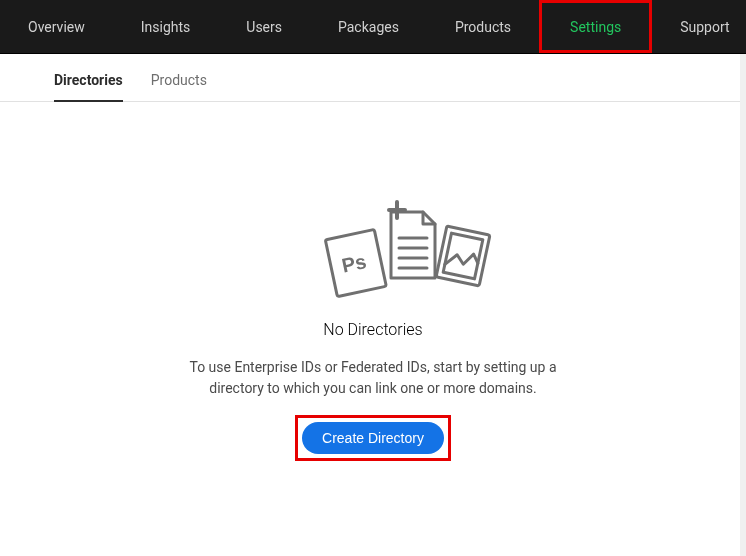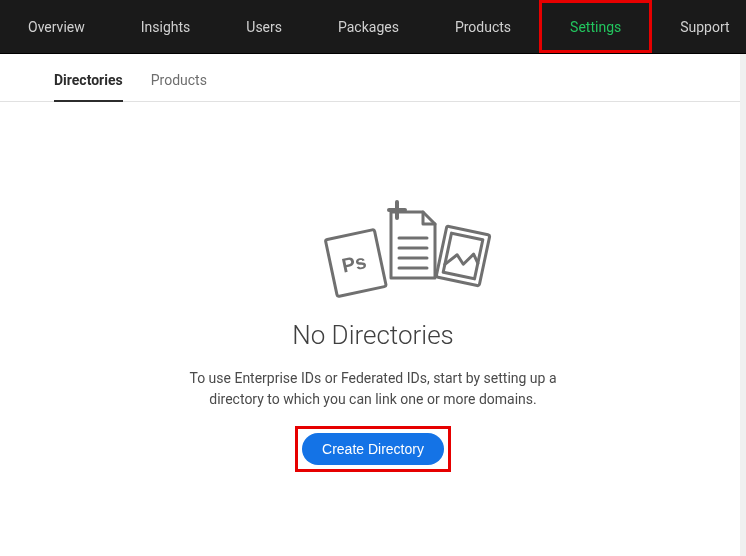--- a/index.html
+++ b/index.html
@@ -100,23 +100,23 @@
       text-align: center;
       padding: 0 40px;
       display: flex;
       flex-direction: column;
       align-items: center;
     }
     .illustration {
       margin-left: 60px;
     }
     .empty-title {
-      font-size: 26px;
+      font-size: 16px;
       font-weight: 300;
-      color: #404040;
+      color: #000000;
       margin-top: 18px;
     }
     .empty-desc {
       font-size: 14px;
       color: #4b4b4b;
       margin-top: 18px;
       line-height: 1.5;
       max-width: 420px;
       margin-left: auto;
       margin-right: auto;

